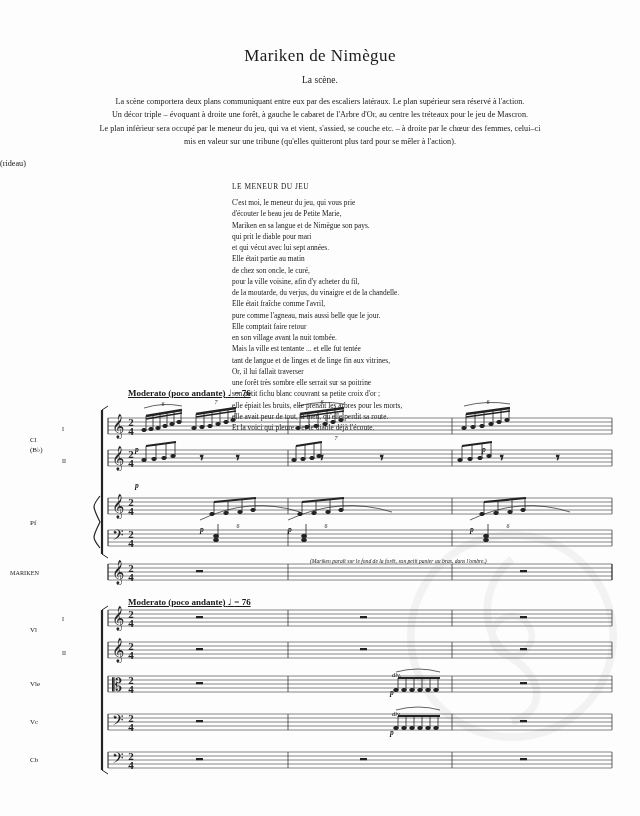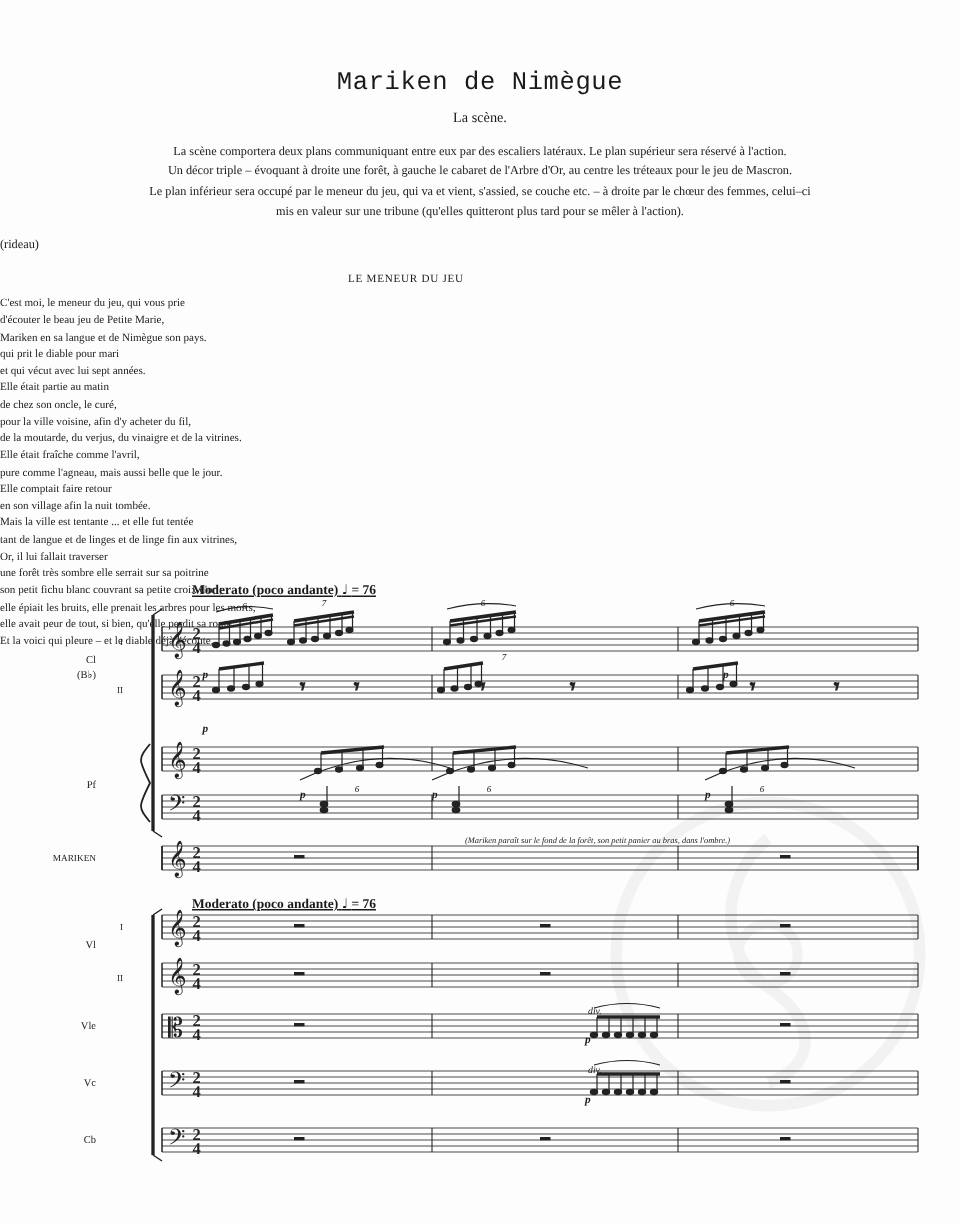--- a/index.html
+++ b/index.html
@@ -33,21 +33,21 @@
     pointer-events: none;
   }
   .watermark svg { width: 100%; height: 100%; }
 
   
   .title {
     text-align: center;
     font-size: 17px;
     letter-spacing: 0.4px;
     margin-top: 46px;
-    font-family: Liberation Mono, monospace;
+    font-family: Liberation Serif, serif;
   }
   .subtitle {
     text-align: center;
     font-size: 9.5px;
     margin-top: 9px;
   }
   .intro {
     margin: 10px auto 0 auto;
     width: 520px;
     text-align: center;
@@ -60,20 +60,21 @@
     margin-top: 11px;
   }
 
   
   .speaker {
     margin: 14px 0 6px 232px;
     font-size: 7.4px;
     letter-spacing: 0.5px;
   }
   .monologue {
+    margin-left: 232px;
     font-size: 7.4px;
     line-height: 1.52;
   }
   .monologue div { white-space: pre; }
 
   
   .score {
     position: absolute;
     left: 0;
     top: 388px;
@@ -84,21 +85,20 @@
     position: absolute;
     font-size: 9px;
     font-weight: bold;
     font-family: "Liberation Serif", serif;
     text-decoration: underline;
   }
   .tempo .note { font-family: "DejaVu Sans", sans-serif; font-weight: normal; }
   .instlabel {
     position: absolute;
     font-size: 7px;
-    text-align: right;
     font-family: "Liberation Serif", serif;
   }
   .instlabel.small { font-size: 6.2px; }
   .divnum {
     position: absolute;
     font-size: 6.5px;
     font-style: italic;
   }
   .stagedir {
     position: absolute;
@@ -145,25 +145,25 @@
   <div class="speaker">LE MENEUR DU JEU</div>
   <div class="monologue">
     <div>C'est moi, le meneur du jeu, qui vous prie</div>
     <div>d'écouter le beau jeu de Petite Marie,</div>
     <div>Mariken en sa langue et de Nimègue son pays.</div>
     <div>qui prit le diable pour mari</div>
     <div>et qui vécut avec lui sept années.</div>
     <div>Elle était partie au matin</div>
     <div>de chez son oncle, le curé,</div>
     <div>pour la ville voisine, afin d'y acheter du fil,</div>
-    <div>de la moutarde, du verjus, du vinaigre et de la vitrines.</div>
+    <div>de la moutarde, du verjus, du vinaigre et de la chandelle.</div>
     <div>Elle était fraîche comme l'avril,</div>
     <div>pure comme l'agneau, mais aussi belle que le jour.</div>
     <div>Elle comptait faire retour</div>
-    <div>en son village afin la nuit tombée.</div>
+    <div>en son village avant la nuit tombée.</div>
     <div>Mais la ville est tentante ... et elle fut tentée</div>
     <div>tant de langue et de linges et de linge fin aux vitrines,</div>
     <div>Or, il lui fallait traverser</div>
     <div>une forêt très sombre elle serrait sur sa poitrine</div>
     <div>son petit fichu blanc couvrant sa petite croix d'or ;</div>
     <div>elle épiait les bruits, elle prenait les arbres pour les morts,</div>
     <div>elle avait peur de tout, si bien, qu'elle perdit sa route.</div>
     <div>Et la voici qui pleure – et le diable déjà l'écoute.</div>
   </div>
 

